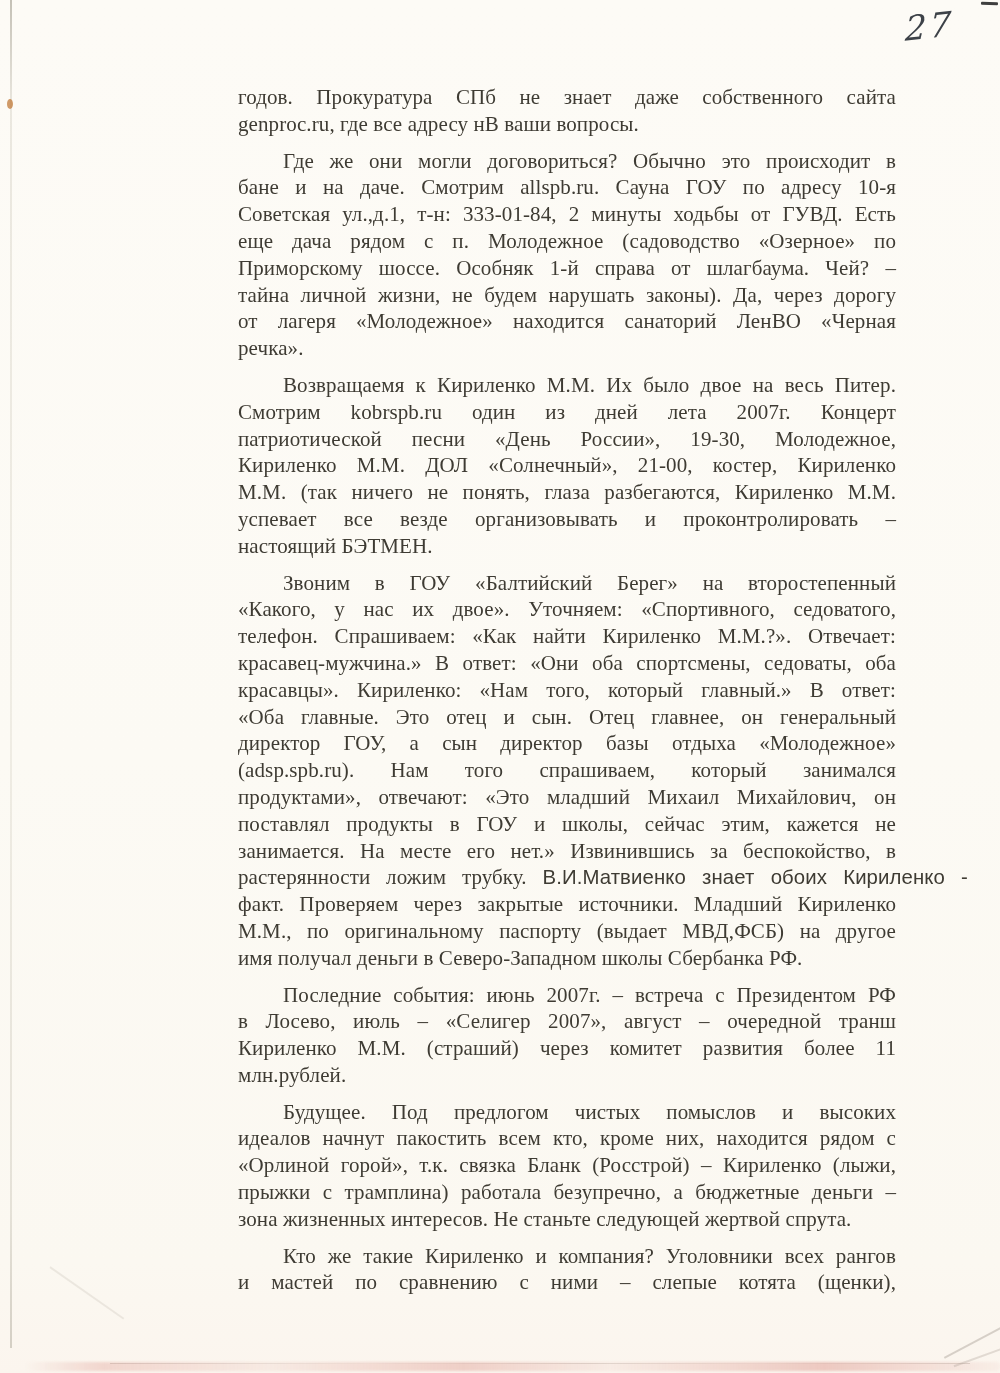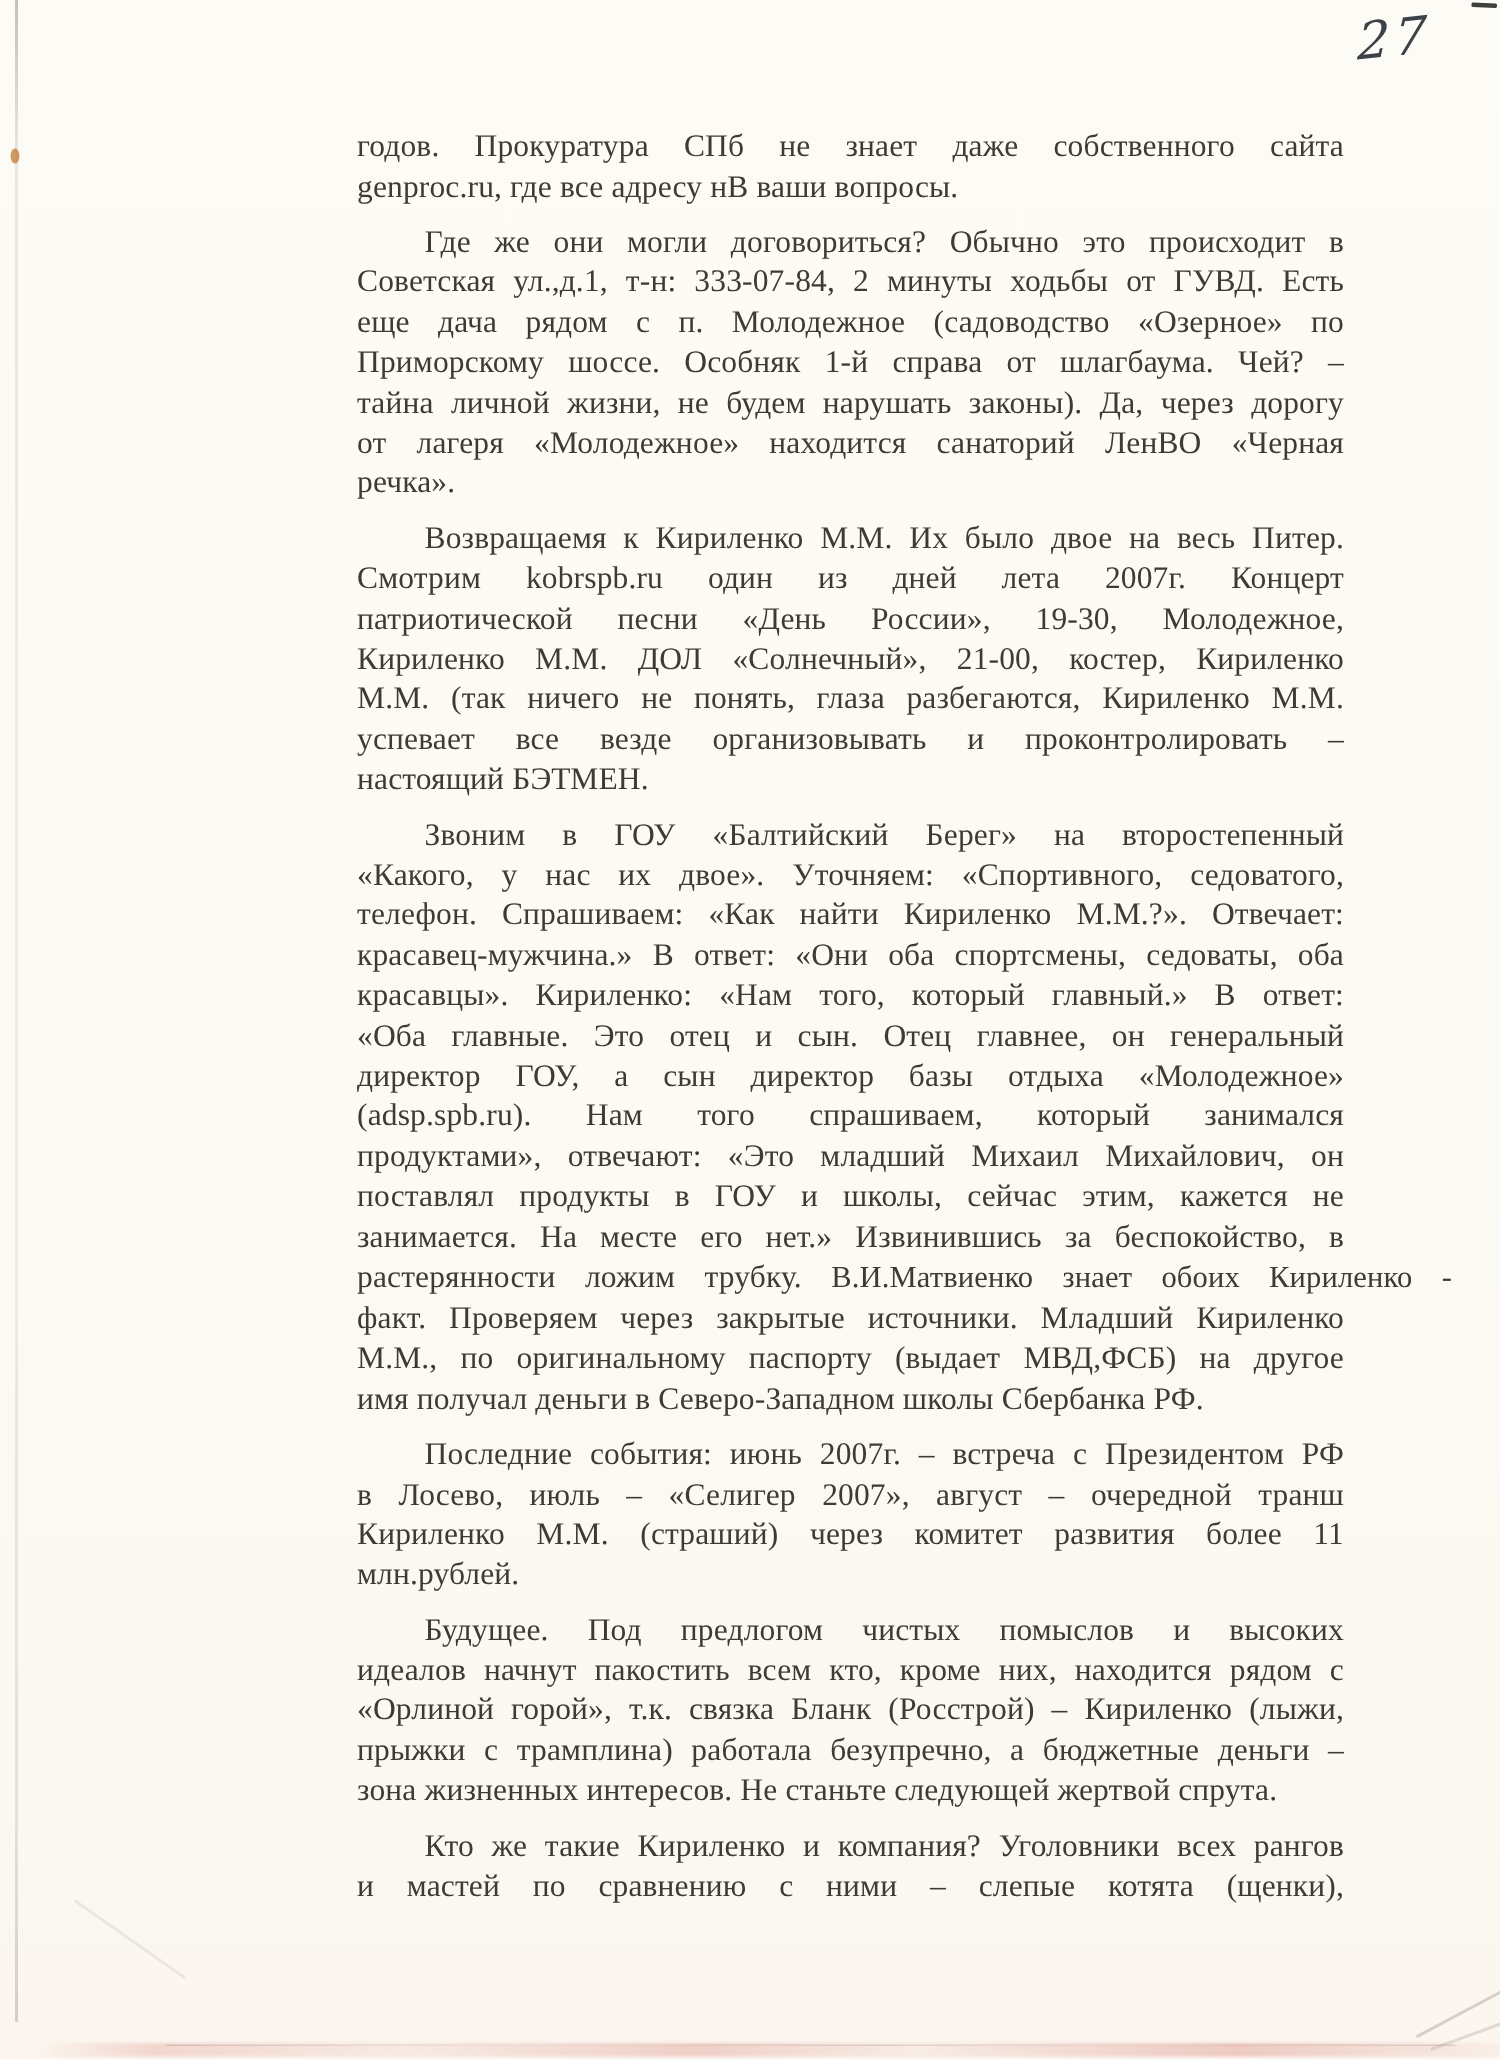--- a/index.html
+++ b/index.html
@@ -23,21 +23,21 @@
     color: #3e3b33;
     font-size: 21px;
     line-height: 26.8px;
     letter-spacing: 0.1px;
   }
   .para { margin: 10px; }
   .line { white-space: normal; }
   .line.just { text-align: justify; text-align-last: justify; }
   .line.indent { text-indent: 45px; }
   .line.wide { width: 730px; }
-  .sans { font-family: Liberation Serif, serif; font-size: 0.97em; }
+  .sans { font-family: Liberation Sans, sans-serif; font-size: 0.97em; }
 
   
   .pagenum {
     position: absolute;
     left: 905px;
     top: 6px;
     font-family: "DejaVu Serif", serif;
     font-style: italic;
     font-size: 34px;
     color: #3d4248;
@@ -98,21 +98,22 @@
 
   <div class="pagenum">27</div>
 
   <div class="textblock">
       <div class="para">
         <div class="line just">годов. Прокуратура СПб не знает даже собственного сайта</div>
         <div class="line">genproc.ru, где все адресу нВ ваши вопросы.</div>
       </div>
       <div class="para">
         <div class="line indent just">Где же они могли договориться? Обычно это происходит в</div>
-        <div class="line just">Советская ул.,д.1, т-н: 333-07-84, 2 минуты ходьбы от ГУВД. Есть</div>
+        <div class="line just">бане и на даче. Смотрим allspb.ru. Сауна ГОУ по адресу 10-я</div>
+        <div class="line just">Советская ул.,д.1, т-н: 333-01-84, 2 минуты ходьбы от ГУВД. Есть</div>
         <div class="line just">еще дача рядом с п. Молодежное (садоводство «Озерное» по</div>
         <div class="line just">Приморскому шоссе. Особняк 1-й справа от шлагбаума. Чей? –</div>
         <div class="line just">тайна личной жизни, не будем нарушать законы). Да, через дорогу</div>
         <div class="line just">от лагеря «Молодежное» находится санаторий ЛенВО «Черная</div>
         <div class="line">речка».</div>
       </div>
       <div class="para">
         <div class="line indent just">Возвращаемя к Кириленко М.М. Их было двое на весь Питер.</div>
         <div class="line just">Смотрим kobrspb.ru один из дней лета 2007г. Концерт</div>
         <div class="line just">патриотической песни «День России», 19-30, Молодежное,</div>

